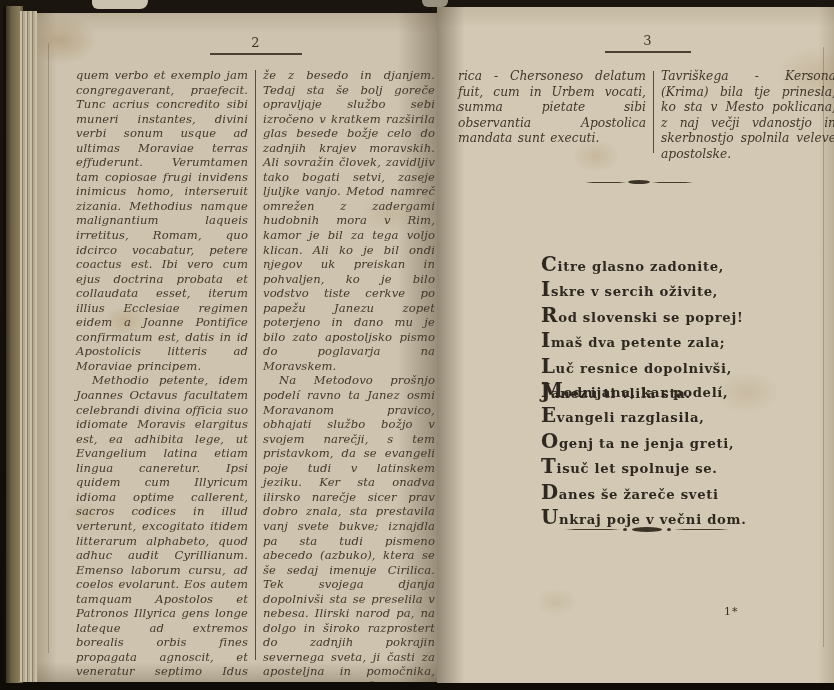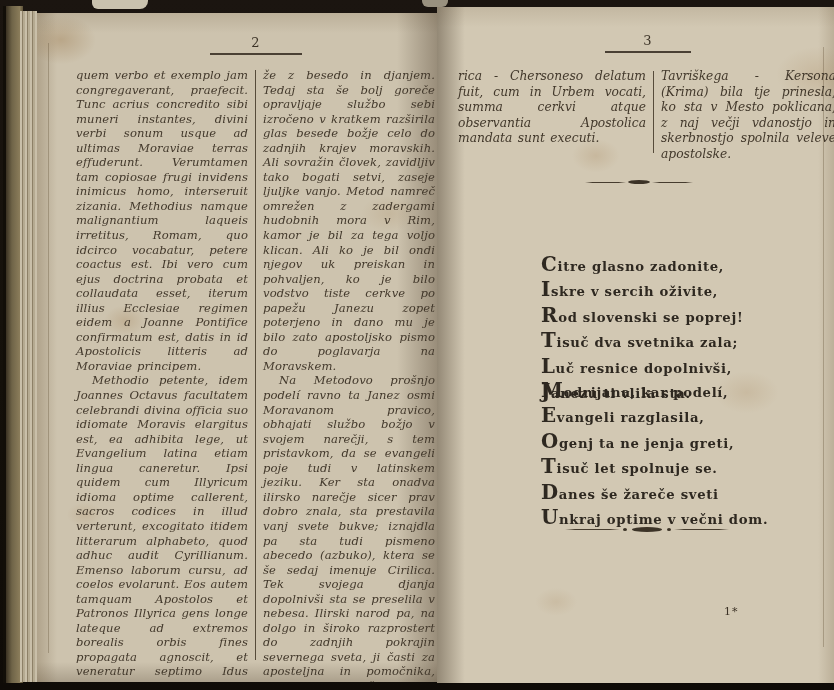--- a/index.html
+++ b/index.html
@@ -97,50 +97,50 @@
   <div class="page page-right">
     <div class="crease" style="left:386px;top:40px;height:600px;"></div>
 
     <div class="page-header" style="left:22px;top:26px;width:378px;">
       <div class="page-num">3</div>
       <div class="pagenum-rule" style="width:86px;"></div>
     </div>
 
     <div class="columns top-cols" style="left:21px;top:62px;width:378px;">
       <div class="col top-col" style="width:188px;">
-        <p>rica - Chersoneso delatum fuit, cum in Urbem vocati, summa cerkvi atque observantia Apostolica mandata sunt executi.</p>
+        <p>rica - Chersoneso delatum fuit, cum in Urbem vocati, summa pietate sibi observantia Apostolica mandata sunt executi.</p>
       </div>
       <div class="col-divider"></div>
       <div class="col top-col" style="flex:1;">
         <p>Tavriškega - Kersona (Krima) bila tje prinesla, ko sta v Mesto poklicana, z naj večji vdanostjo in skerbnostjo spolnila veleve apostolske.</p>
       </div>
     </div>
 
     <div class="ornament orn-small" style="left:148px;top:173px;width:108px;">
       <span class="line"></span>
       <span class="lens"></span>
       <span class="line"></span>
     </div>
 
     <div class="poem" style="left:104px;top:212px;margin-top:34px;">
       <div class="poem-line">Citre glasno zadonite,</div>
       <div class="poem-line">Iskre v sercih oživite,</div>
       <div class="poem-line">Rod slovenski se poprej!</div>
-      <div class="poem-line">Tisuč dva svetnika zala;</div>
+      <div class="poem-line">Imaš dva petente zala;</div>
       <div class="poem-line">Luč resnice dopolnivši,</div>
       <div class="poem-line">Janezu ti vlila sta.</div>
     </div>
 
     <div class="poem" style="left:104px;top:372px;">
       <div class="poem-line">Modrijana, kar podelí,</div>
       <div class="poem-line">Evangeli razglasila,</div>
       <div class="poem-line">Ogenj ta ne jenja greti,</div>
       <div class="poem-line">Tisuč let spolnuje se.</div>
       <div class="poem-line">Danes še žareče sveti</div>
-      <div class="poem-line">Unkraj optime v večni dom.</div>
+      <div class="poem-line">Unkraj poje v večni dom.</div>
     </div>
 
     <div class="ornament" style="left:128px;top:520px;width:164px;">
       <span class="line"></span>
       <span class="tick"></span>
       <span class="lens"></span>
       <span class="tick"></span>
       <span class="line"></span>
     </div>
 

